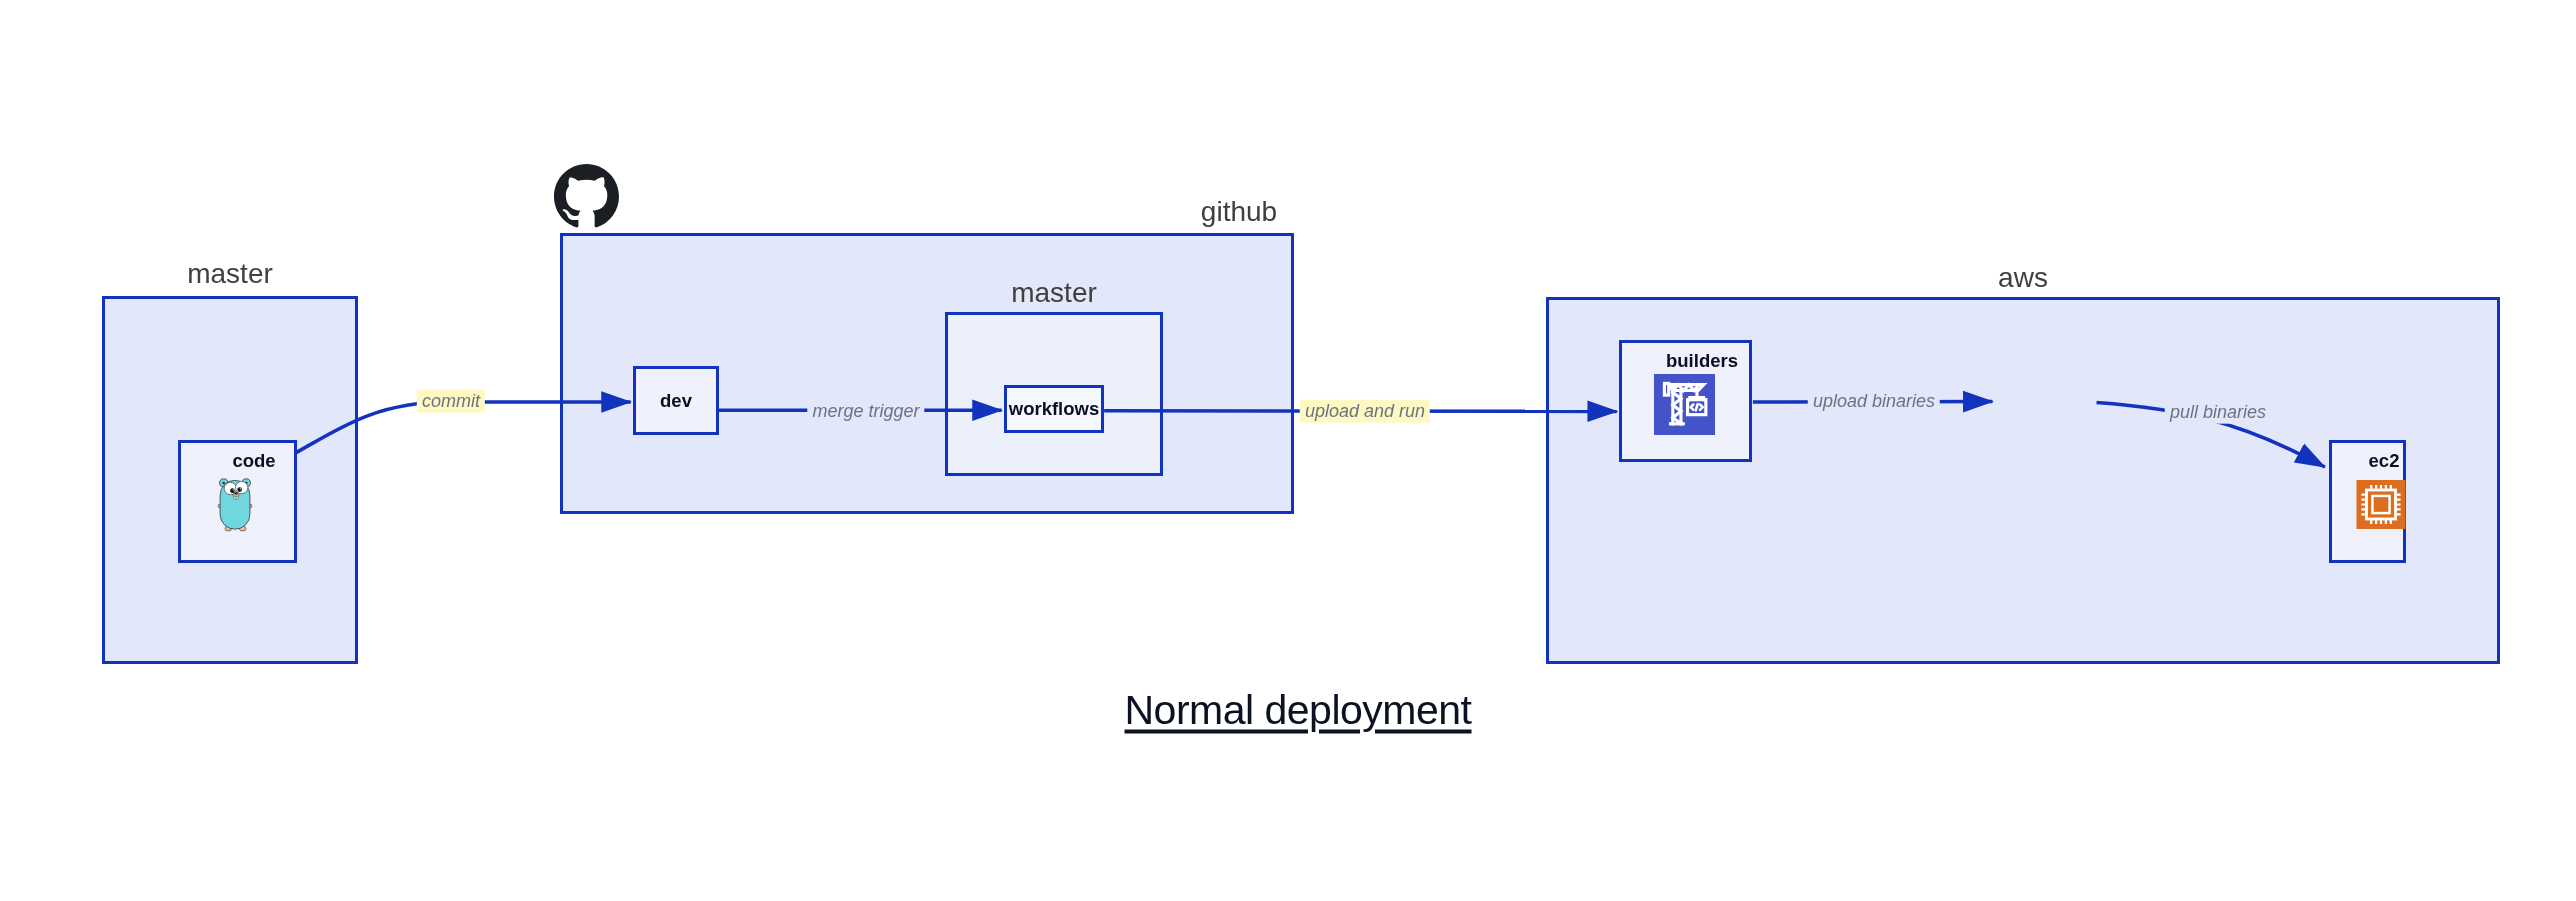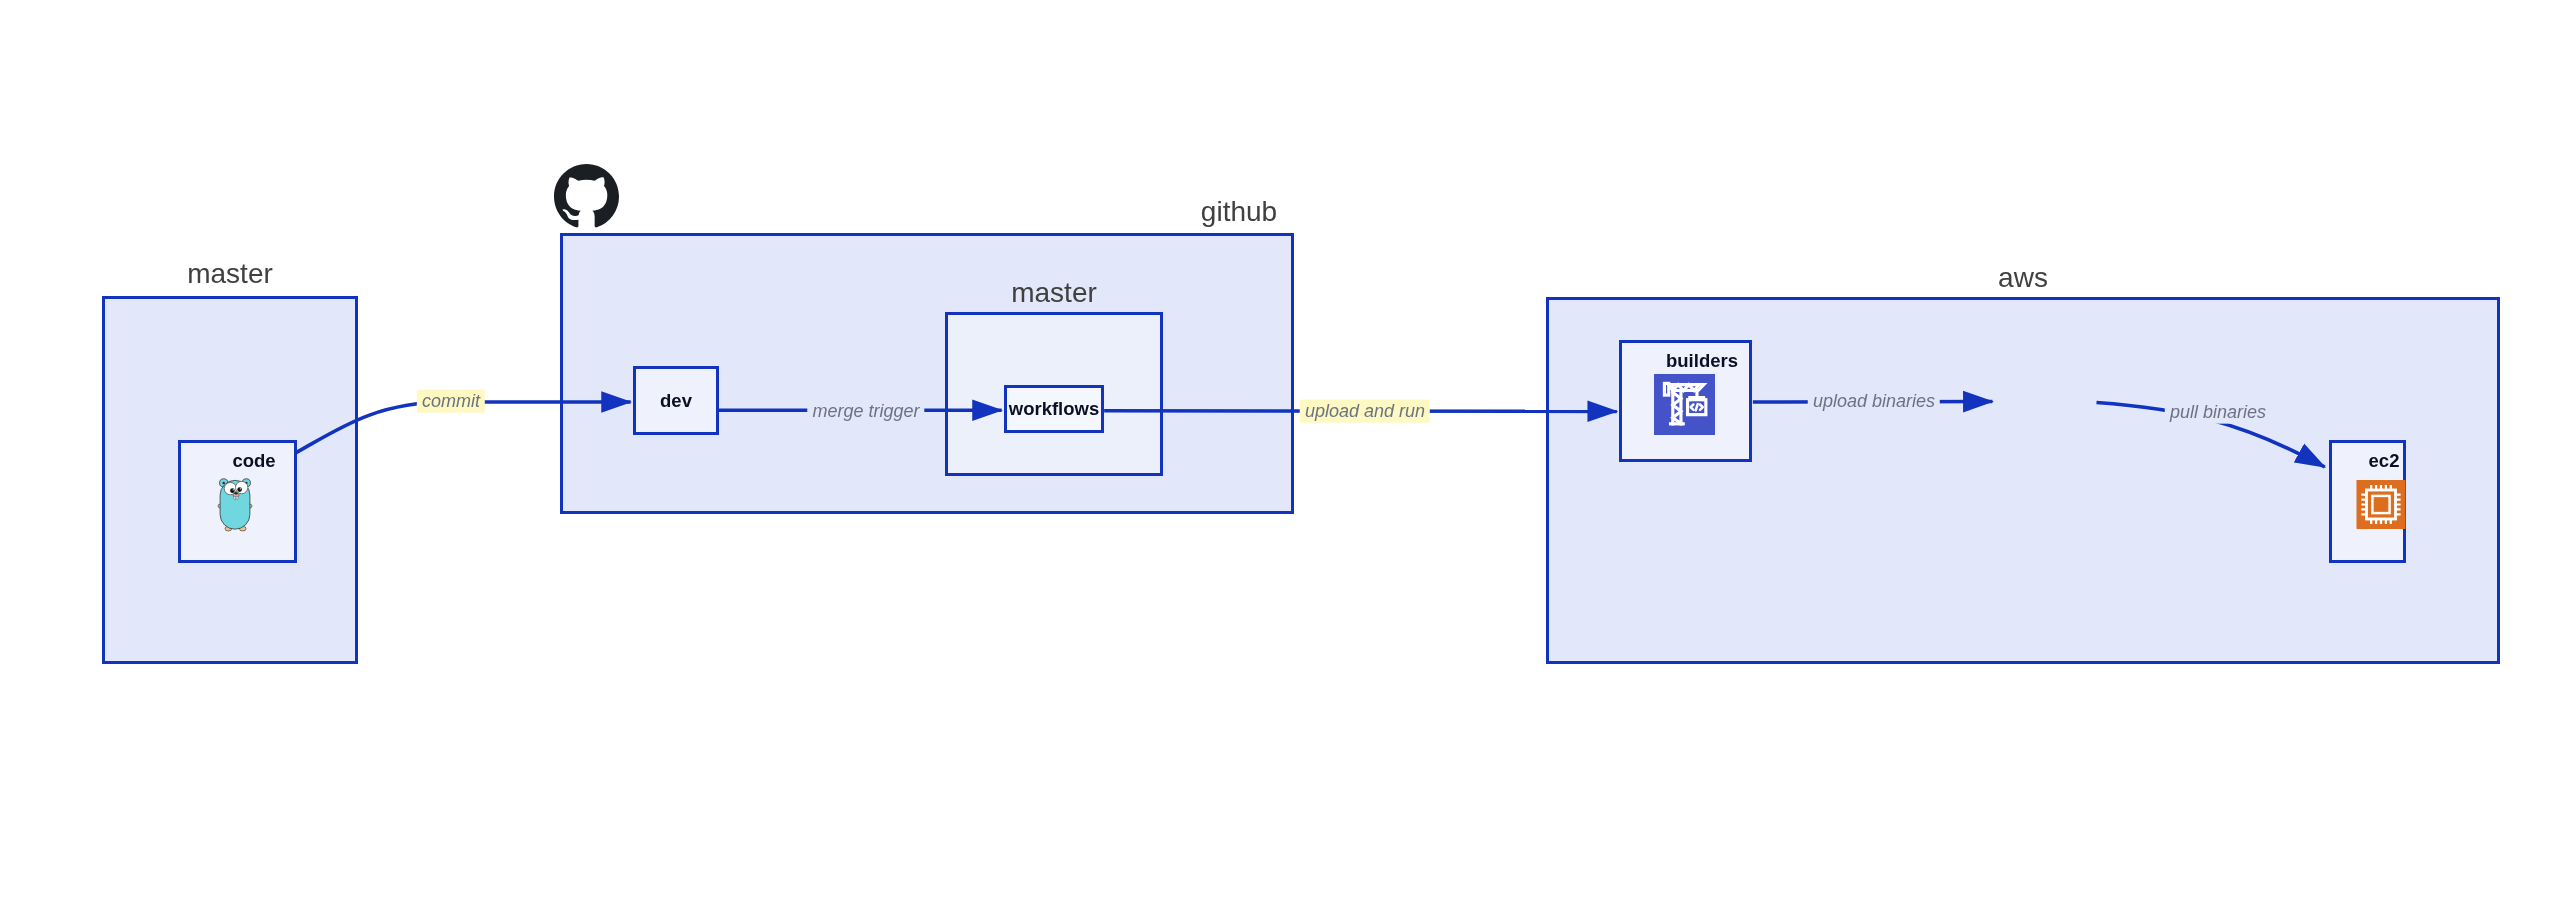--- a/index.html
+++ b/index.html
@@ -144,15 +144,16 @@
       <rect x="7.8" y="7.8" width="8.4" height="8.4" stroke="#ffffff" stroke-width="1.2" fill="none"></rect>
     </svg>
   </div>
 
   <div class="edge-label bg-white" style="left:451px;top:401px;">commit</div>
   <div class="edge-label bg-container" style="left:866px;top:411px;">merge trigger</div>
   <div class="edge-label bg-white" style="left:1365px;top:411px;">upload and run</div>
   <div class="edge-label bg-container" style="left:1874px;top:401px;">upload binaries</div>
   <div class="edge-label bg-container" style="left:2218px;top:412px;">pull binaries</div>
 
+  <div class="diagram-title" style="left:1298px;top:710px;">Normal deployment</div>
 
 </div>
 
 
 </body></html>

